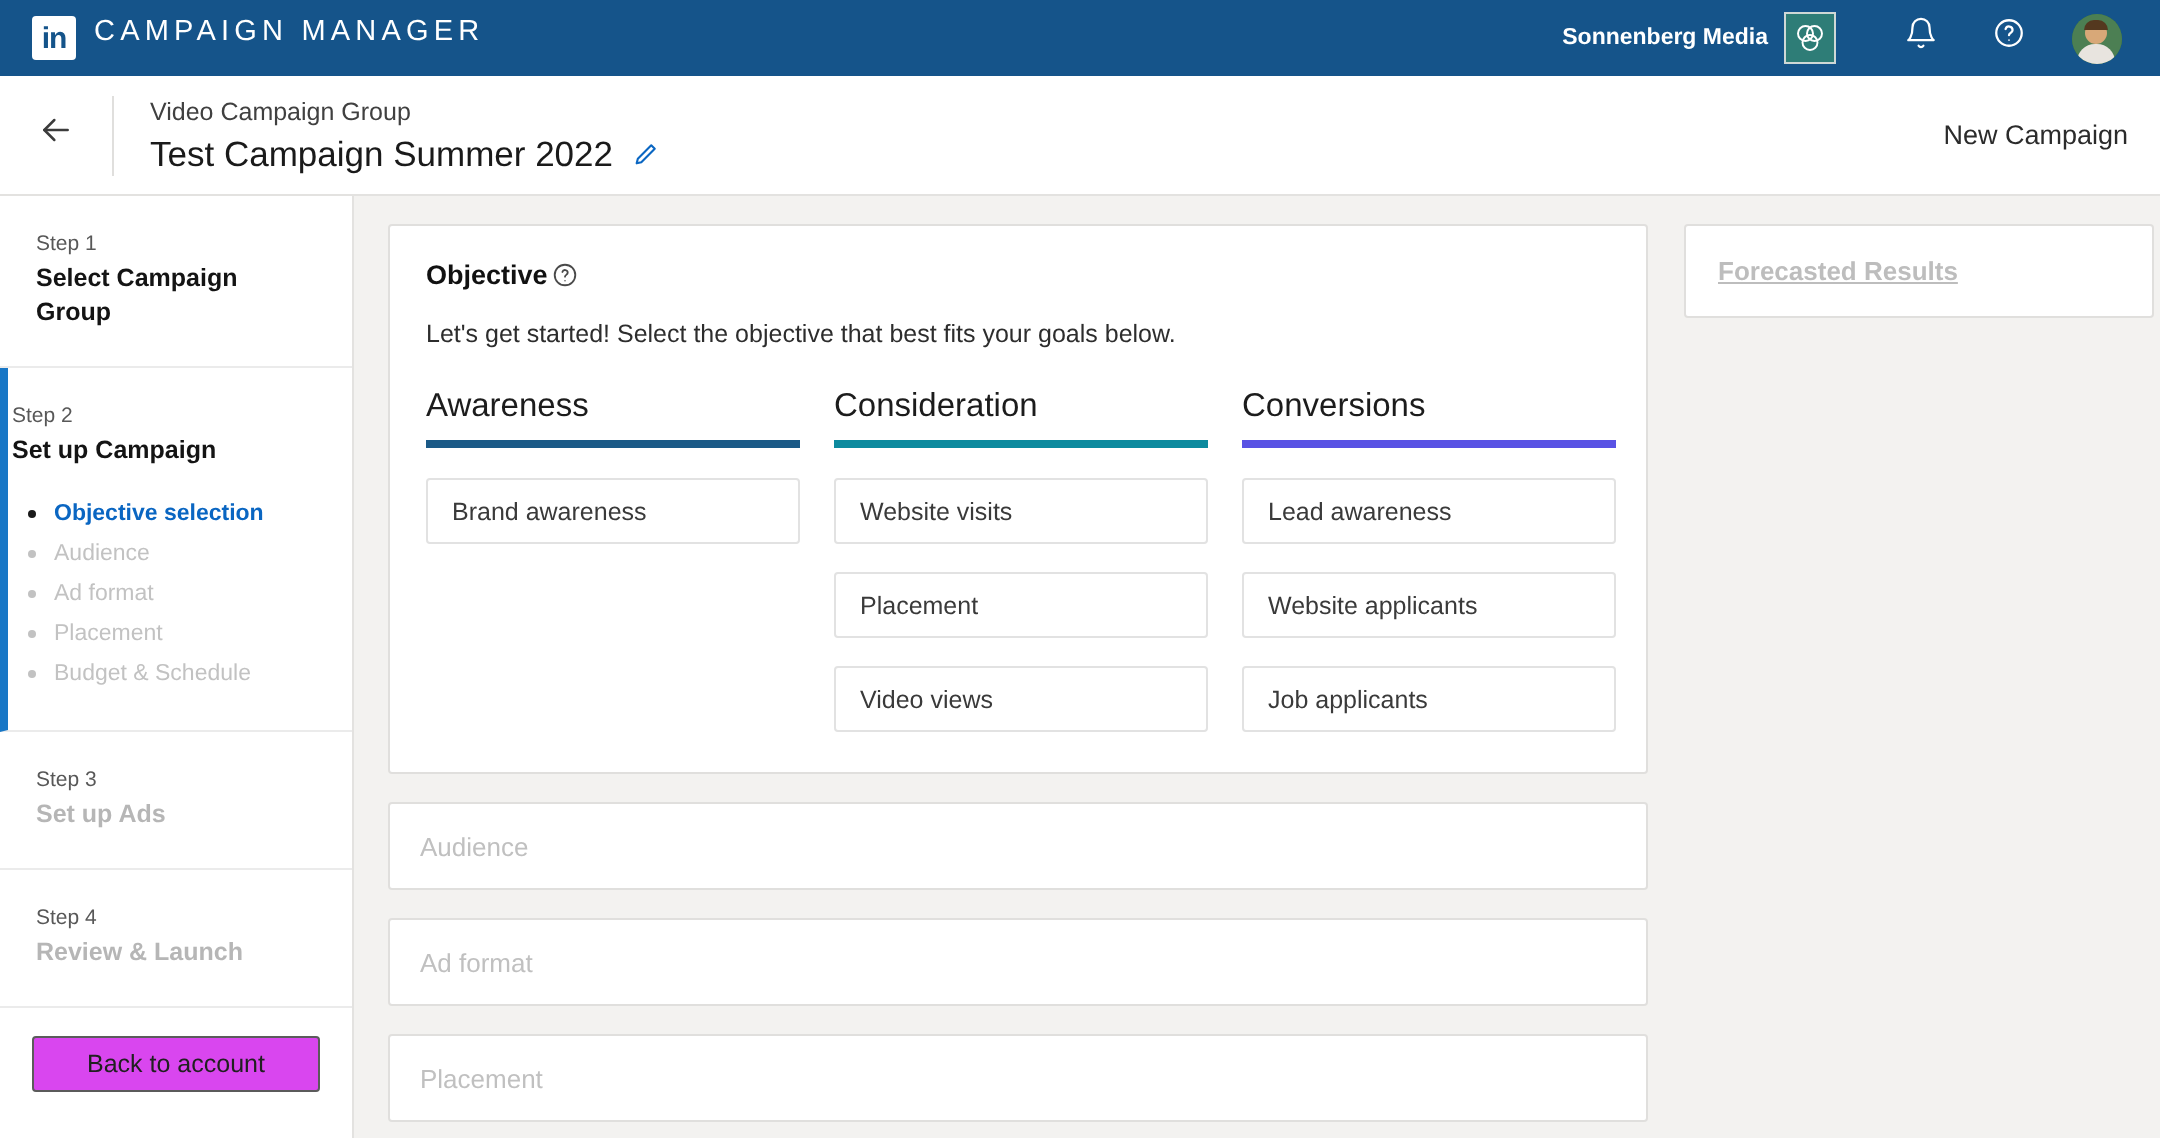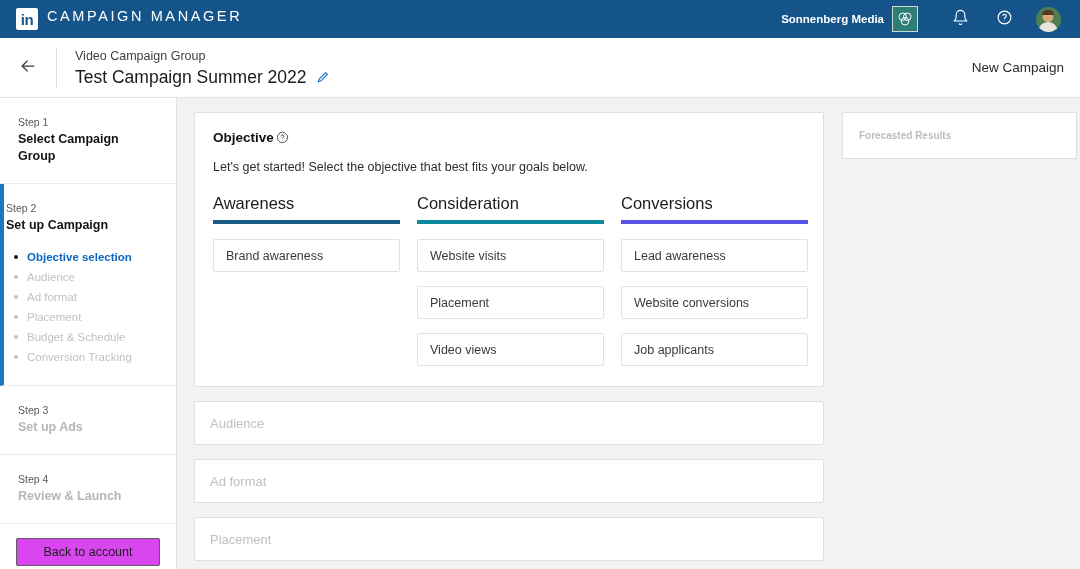--- a/index.html
+++ b/index.html
@@ -279,23 +279,24 @@
     cursor: pointer;
   }
 
   
   .rail { width: 235px; flex: 0 0 235px; }
   .forecast-card {
     height: 47px;
     display: flex;
     align-items: center;
     padding: 0 16px;
-    font-size: 10px;
+    font-size: 13px;
     color: #bdbdbd;
     font-weight: bold;
+    text-decoration: underline;
   }
 </style>
 </head>
 <body>
 
 <div class="topbar">
   <div class="brand">
     <span class="li-logo">in</span>
     <span class="brand-text">CAMPAIGN MANAGER</span>
   </div>
@@ -377,21 +378,20 @@
 
     <div class="step active">
       <div class="step-kicker">Step 2</div>
       <div class="step-title">Set up Campaign</div>
       <ul class="substeps">
         <li class="current">Objective selection</li>
         <li>Audience</li>
         <li>Ad format</li>
         <li>Placement</li>
         <li>Budget &amp; Schedule</li>
-        <li>Conversion Tracking</li>
       </ul>
     </div>
 
     <div class="step">
       <div class="step-kicker">Step 3</div>
       <div class="step-title muted">Set up Ads</div>
     </div>
 
     <div class="step">
       <div class="step-kicker">Step 4</div>
@@ -434,21 +434,21 @@
             <div class="obj-rule" style="background:#0d8a9e"></div>
             <div class="obj-tile">Website visits</div>
             <div class="obj-tile">Placement</div>
             <div class="obj-tile">Video views</div>
           </div>
 
           <div class="obj-col">
             <div class="obj-col-head">Conversions</div>
             <div class="obj-rule" style="background:#5952e4"></div>
             <div class="obj-tile">Lead awareness</div>
-            <div class="obj-tile">Website conversions</div>
+            <div class="obj-tile">Website applicants</div>
             <div class="obj-tile">Job applicants</div>
           </div>
 
         </div>
       </div>
 
       <div class="card collapsed-card">Audience</div>
       <div class="card collapsed-card">Ad format</div>
       <div class="card collapsed-card">Placement</div>
 

